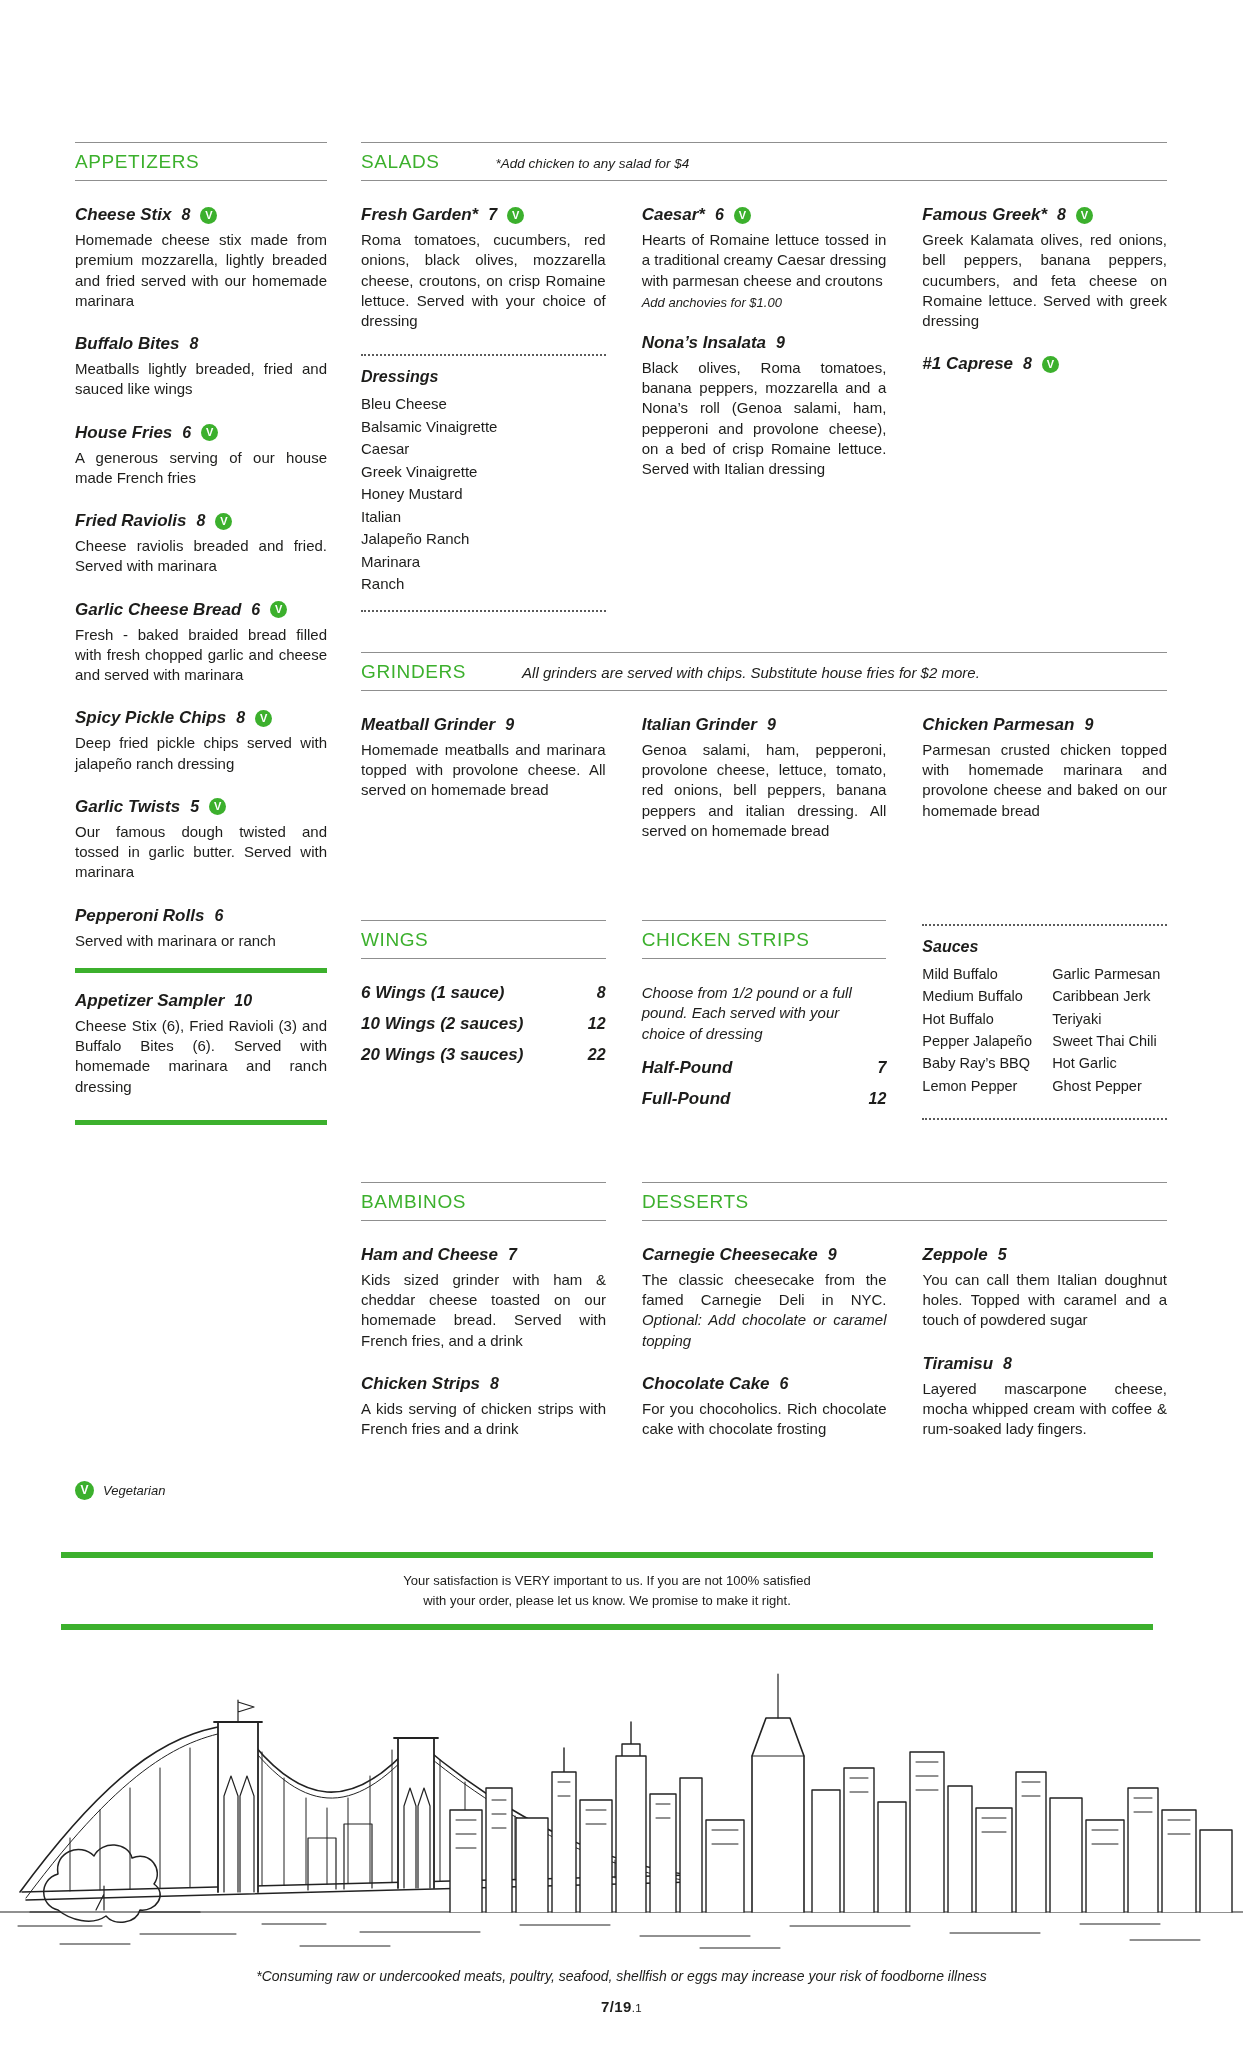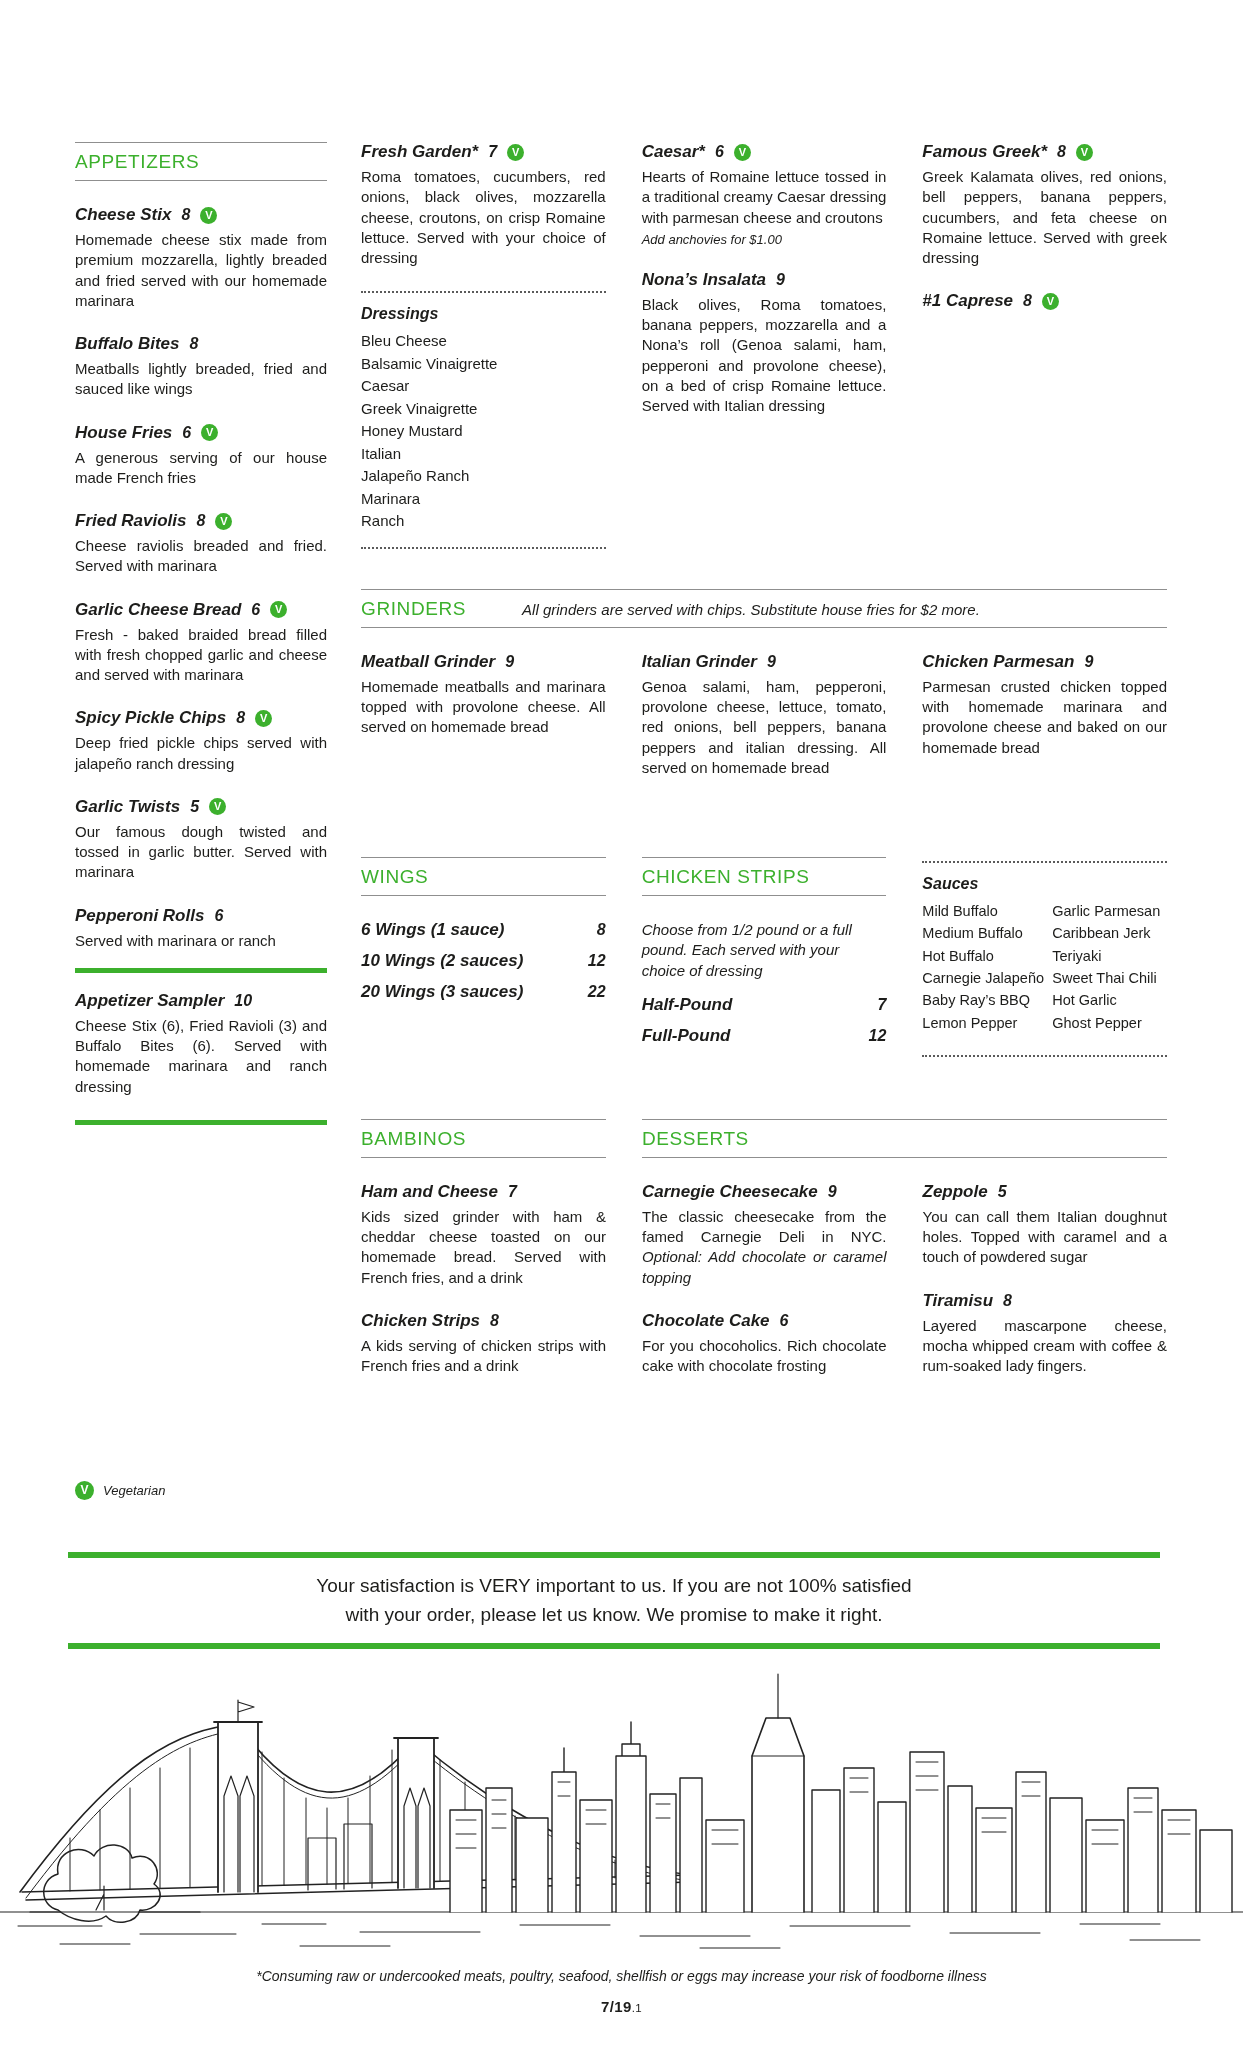--- a/index.html
+++ b/index.html
@@ -52,21 +52,21 @@
 
   .row-bottom{display:grid;grid-template-columns:245px 1fr;column-gap:36px;}
   .grid2{display:grid;grid-template-columns:1fr 1fr;column-gap:36px;}
 
   
   .legend{margin-top:356px;display:flex;align-items:center;gap:9px;}
   .legend .veg{width:19px;height:19px;font-size:12px;}
   .legend-label{font-style:italic;font-size:13px;}
 
   
-  .satisfaction{position:absolute;left:68px;top:1552px;width:1092px;border-top:6px solid var(--green);border-bottom:6px solid var(--green);padding:13px 0;text-align:center;font-size:19px;line-height:1.55;}
+  .satisfaction{position:absolute;left:61px;top:1552px;width:1092px;border-top:6px solid var(--green);border-bottom:6px solid var(--green);padding:13px 0;text-align:center;font-size:13px;line-height:1.55;}
   .satisfaction span{display:block;}
   .skyline{position:absolute;left:0;top:1660px;width:1243px;height:300px;}
   .disclaimer{position:absolute;left:0;top:1968px;width:100%;text-align:center;font-style:italic;font-size:14px;}
   .pageno{position:absolute;left:0;top:1998px;width:100%;text-align:center;font-size:15px;font-weight:700;letter-spacing:.4px;}
   .pageno .suffix{font-weight:400;font-size:11.5px;}
 </style>
 </head>
 <body>
 
 <div class="page">
@@ -162,20 +162,24 @@
 
       <div class="legend">
         <span class="veg">V</span>
         <span class="legend-label">Vegetarian</span>
       </div>
     </aside>
 
     <main>
 
       <section>
+        <div class="sec-head">
+          <span class="sec-title">SALADS</span>
+          <span class="sec-note">*Add chicken to any salad for $4</span>
+        </div>
         <div class="grid3 row-gap-salads">
           <div>
             <div class="item">
               <div class="item-head">
                 <span class="item-name">Fresh Garden*</span>
                 <span class="item-price">7</span>
                 <span class="veg">V</span>
               </div>
               <p class="desc">Roma tomatoes, cucumbers, red onions, black olives, mozzarella cheese, croutons, on crisp Romaine lettuce. Served with your choice of dressing</p>
             </div>
@@ -296,21 +300,21 @@
 
         <section class="dotted-block">
           <div class="sub-title">Sauces</div>
           <div class="sauces-grid">
             <span>Mild Buffalo</span>
             <span>Garlic Parmesan</span>
             <span>Medium Buffalo</span>
             <span>Caribbean Jerk</span>
             <span>Hot Buffalo</span>
             <span>Teriyaki</span>
-            <span>Carnegie Jalapeño</span>
+            <span>Pepper Jalapeño</span>
             <span>Sweet Thai Chili</span>
             <span>Baby Ray’s BBQ</span>
             <span>Hot Garlic</span>
             <span>Lemon Pepper</span>
             <span>Ghost Pepper</span>
           </div>
         </section>
       </div>
 
       <div class="row-bottom">

